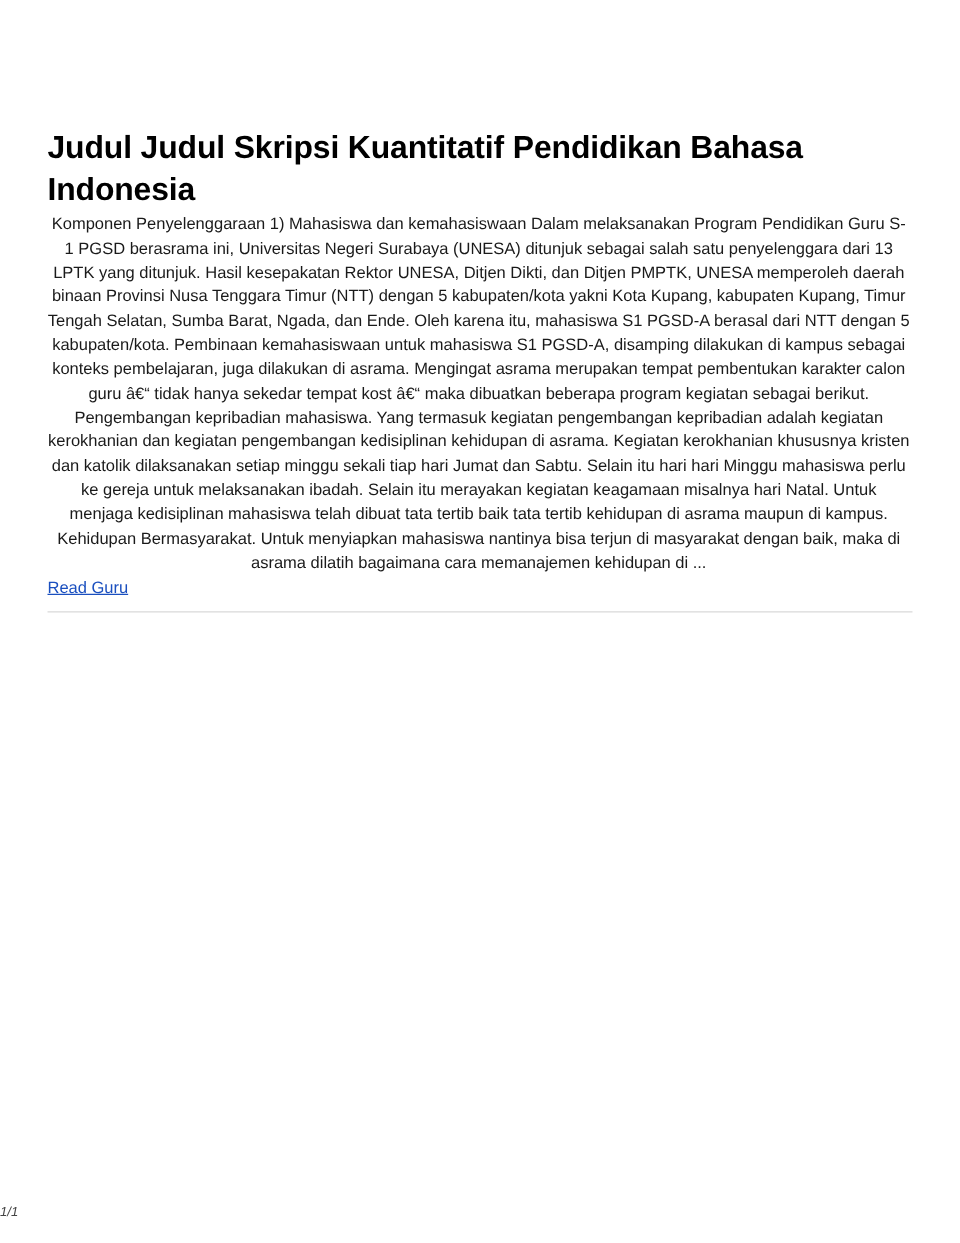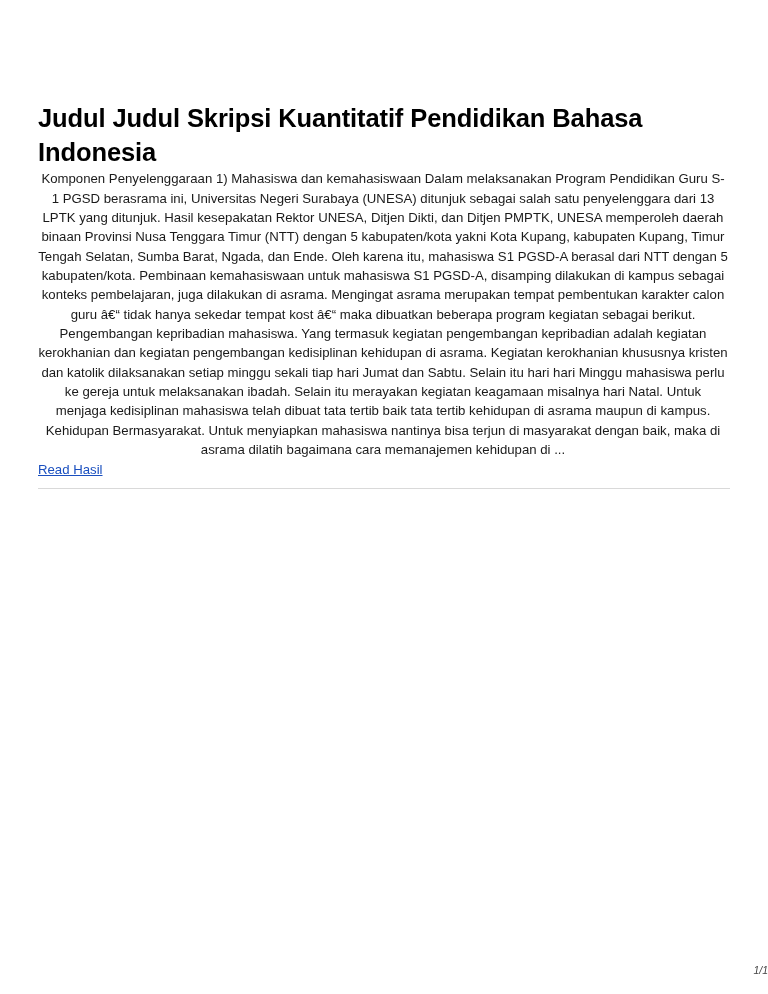--- a/index.html
+++ b/index.html
@@ -62,35 +62,35 @@
     border: none;
     border-top: 1px solid #d9d9d9;
     margin: 10px 0 0 0;
     width: 692px;
   }
   .footer {
     position: absolute;
     left: 0;
     bottom: 18px;
     width: 768px;
-    text-align: right;
+    text-align: left;
     font-size: 10.5px;
     font-style: italic;
     color: #444;
   }
 </style>
 </head>
 <body>
 
 <div class="page">
 
   <h1 class="doc-title">Judul Judul Skripsi Kuantitatif Pendidikan Bahasa Indonesia</h1>
 
 
   <p class="body-text">Komponen Penyelenggaraan 1) Mahasiswa dan kemahasiswaan Dalam melaksanakan Program Pendidikan Guru S-1 PGSD berasrama ini, Universitas Negeri Surabaya (UNESA) ditunjuk sebagai salah satu penyelenggara dari 13 LPTK yang ditunjuk. Hasil kesepakatan Rektor UNESA, Ditjen Dikti, dan Ditjen PMPTK, UNESA memperoleh daerah binaan Provinsi Nusa Tenggara Timur (NTT) dengan 5 kabupaten/kota yakni Kota Kupang, kabupaten Kupang, Timur Tengah Selatan, Sumba Barat, Ngada, dan Ende. Oleh karena itu, mahasiswa S1 PGSD-A berasal dari NTT dengan 5 kabupaten/kota. Pembinaan kemahasiswaan untuk mahasiswa S1 PGSD-A, disamping dilakukan di kampus sebagai konteks pembelajaran, juga dilakukan di asrama. Mengingat asrama merupakan tempat pembentukan karakter calon guru â€“ tidak hanya sekedar tempat kost â€“ maka dibuatkan beberapa program kegiatan sebagai berikut. Pengembangan kepribadian mahasiswa. Yang termasuk kegiatan pengembangan kepribadian adalah kegiatan kerokhanian dan kegiatan pengembangan kedisiplinan kehidupan di asrama. Kegiatan kerokhanian khususnya kristen dan katolik dilaksanakan setiap minggu sekali tiap hari Jumat dan Sabtu. Selain itu hari hari Minggu mahasiswa perlu ke gereja untuk melaksanakan ibadah. Selain itu merayakan kegiatan keagamaan misalnya hari Natal. Untuk menjaga kedisiplinan mahasiswa telah dibuat tata tertib baik tata tertib kehidupan di asrama maupun di kampus. Kehidupan Bermasyarakat. Untuk menyiapkan mahasiswa nantinya bisa terjun di masyarakat dengan baik, maka di asrama dilatih bagaimana cara memanajemen kehidupan di ...</p>
 
-  <a class="read-more">Read Hasil</a>
+  <a class="read-more">Read Guru</a>
 
   <hr class="rule">
 
 </div>
 
 <div class="footer">1/1</div>
 
 </body></html>

